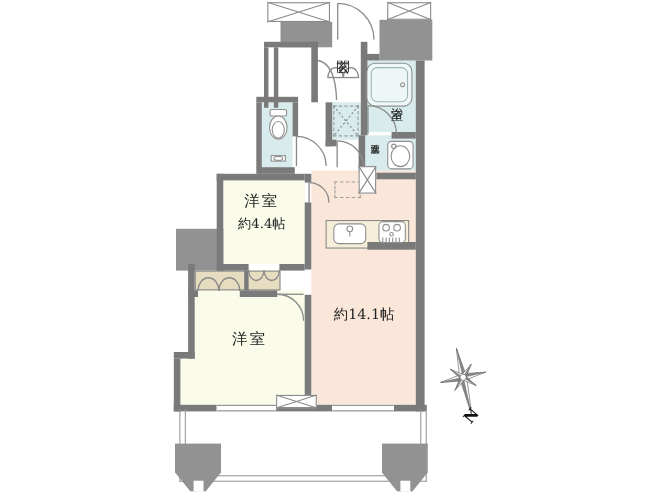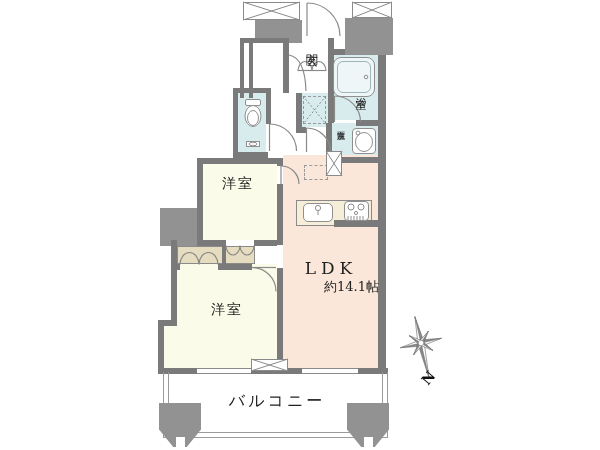--- a/index.html
+++ b/index.html
@@ -180,17 +180,16 @@
         <circle cx="0" cy="0" r="2.8" fill="#ffffff"></circle>
       </g>
     </g>
     <text transform="translate(428,386) rotate(-50)" font-size="14" font-weight="bold" font-family="'DejaVu Serif',serif" fill="#111">N</text>
   </svg>
 
   <div class="vlbl" style="left:303px;top:44px;font-size:12px;">玄関</div>
   <div class="vlbl" style="left:352px;top:89px;font-size:11px;">浴室</div>
   <div class="vlbl" style="left:334px;top:125px;font-size:8px;letter-spacing:0;">洗面室</div>
   <div class="lbl" style="left:199px;top:175px;width:78px;font-size:14px;letter-spacing:2px;">洋室</div>
+  <div class="lbl" style="left:199px;top:196px;width:78px;font-size:12px;">約4.4帖</div>
   <div class="lbl" style="left:187px;top:301px;width:80px;font-size:14px;letter-spacing:2px;">洋室</div>
-  <div class="lbl" style="left:283px;top:258px;width:96px;font-size:17px;letter-spacing:5px;">LDK</div>
-  <div class="lbl" style="left:283px;top:279px;width:96px;font-size:13px;text-align:right;">約14.1帖</div>
-  <div class="lbl" style="left:222px;top:391px;width:110px;font-size:16px;letter-spacing:3px;">バルコニー</div>
+  <div class="lbl" style="left:283px;top:279px;width:96px;font-size:13px;">約14.1帖</div>
 </div>
 
 </body></html>

